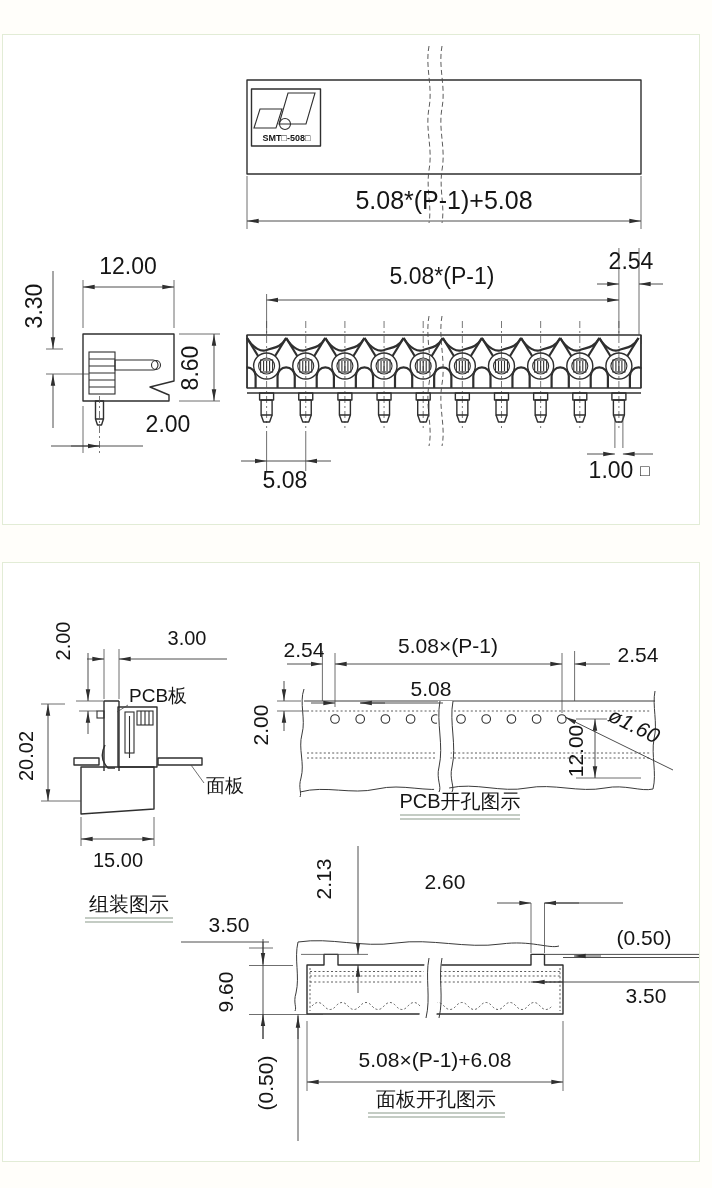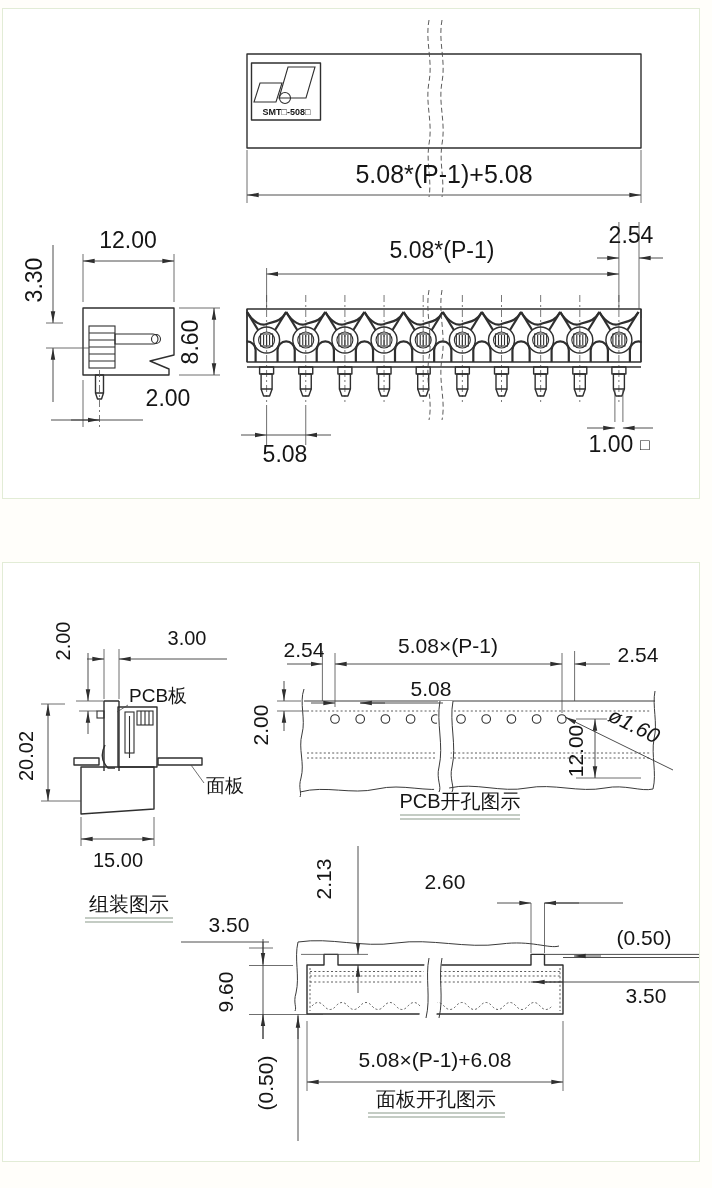--- a/index.html
+++ b/index.html
@@ -1,18 +1,18 @@
 <!DOCTYPE html>
 <html><head>
 <meta charset="utf-8">
 <style>
   html,body{margin:0;padding:0;background:#fffefa;font-family:"Liberation Sans","DejaVu Sans",sans-serif;}
   #stage{position:relative;width:712px;height:1188px;background:#fffefa;overflow:hidden;}
   .panel{position:absolute;left:2px;width:696px;background:#ffffff;border:1px solid #e2ecd6;}
-  #panelTop{top:8px;height:489px;}
+  #panelTop{top:34px;height:489px;}
   #panelBottom{top:562px;height:598px;}
   svg{display:block;}
   
   .p{stroke:#2f2f2f;stroke-width:1.4;fill:none;stroke-linejoin:round;}
   .pt{stroke:#2f2f2f;stroke-width:2.2;fill:none;stroke-linejoin:round;}
   .pf{stroke:#2f2f2f;stroke-width:1.1;fill:none;}
   .d{stroke:#3a3a3a;stroke-width:.9;fill:none;}
   .e{stroke:#4a4a4a;stroke-width:.8;fill:none;}
   .cl{stroke:#555;stroke-width:.8;fill:none;stroke-dasharray:7 3 2 3;}
   .dot{stroke:#4a4a4a;stroke-width:.9;fill:none;stroke-dasharray:2 2.2;}

